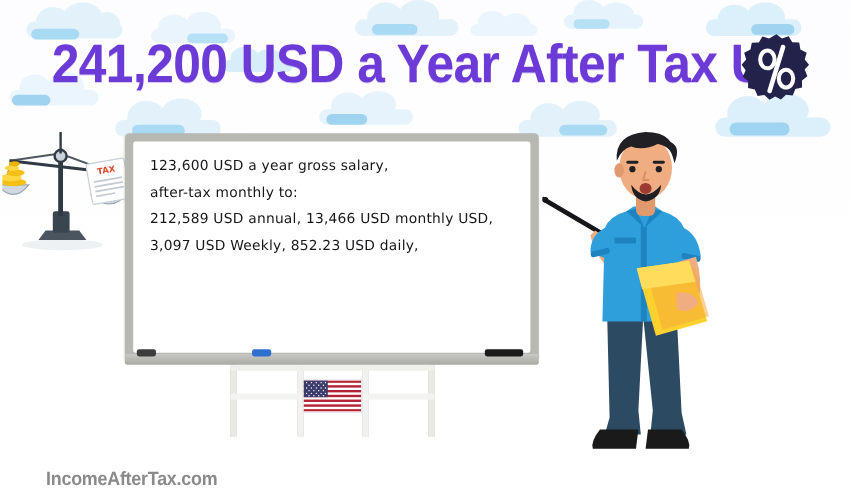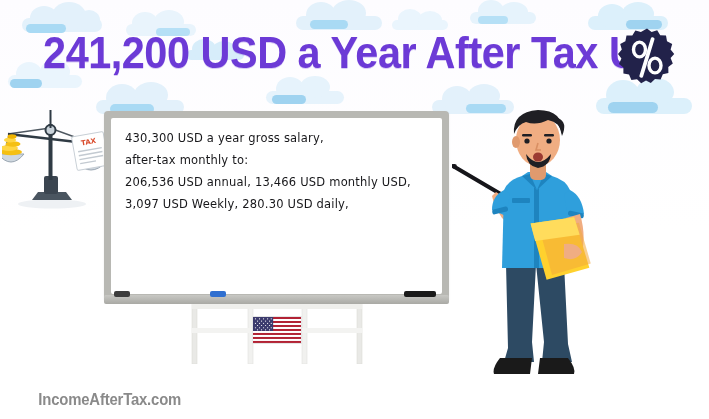--- a/index.html
+++ b/index.html
@@ -404,24 +404,24 @@
           <circle cx="8.9" cy="13.8" r="0.62"></circle>
         <circle cx="13.1" cy="13.8" r="0.62"></circle>
           <circle cx="17.2" cy="13.8" r="0.62"></circle>
       </g>
     </svg>
   </div>
 
   <div class="board">
     <div class="board-inner">
       <div class="board-lines">
-        <div class="board-line">430,300 USD a year gross salary,</div>
+        <div class="board-line">123,600 USD a year gross salary,</div>
         <div class="board-line">after-tax monthly to:</div>
-        <div class="board-line">206,536 USD annual, 13,466 USD monthly USD,</div>
-        <div class="board-line">3,097 USD Weekly, 280.30 USD daily,</div>
+        <div class="board-line">212,589 USD annual, 13,466 USD monthly USD,</div>
+        <div class="board-line">3,097 USD Weekly, 852.23 USD daily,</div>
       </div>
     </div>
   </div>
 
   <div class="tray">
     <div class="tray-item" style="left:10px; width:16px; background:#3d3d3d;"></div>
     <div class="tray-item" style="left:106px; width:16px; background:#2f6fd0;"></div>
     <div class="tray-item" style="left:300px; width:32px; background:#1a1a1a;"></div>
   </div>
 

